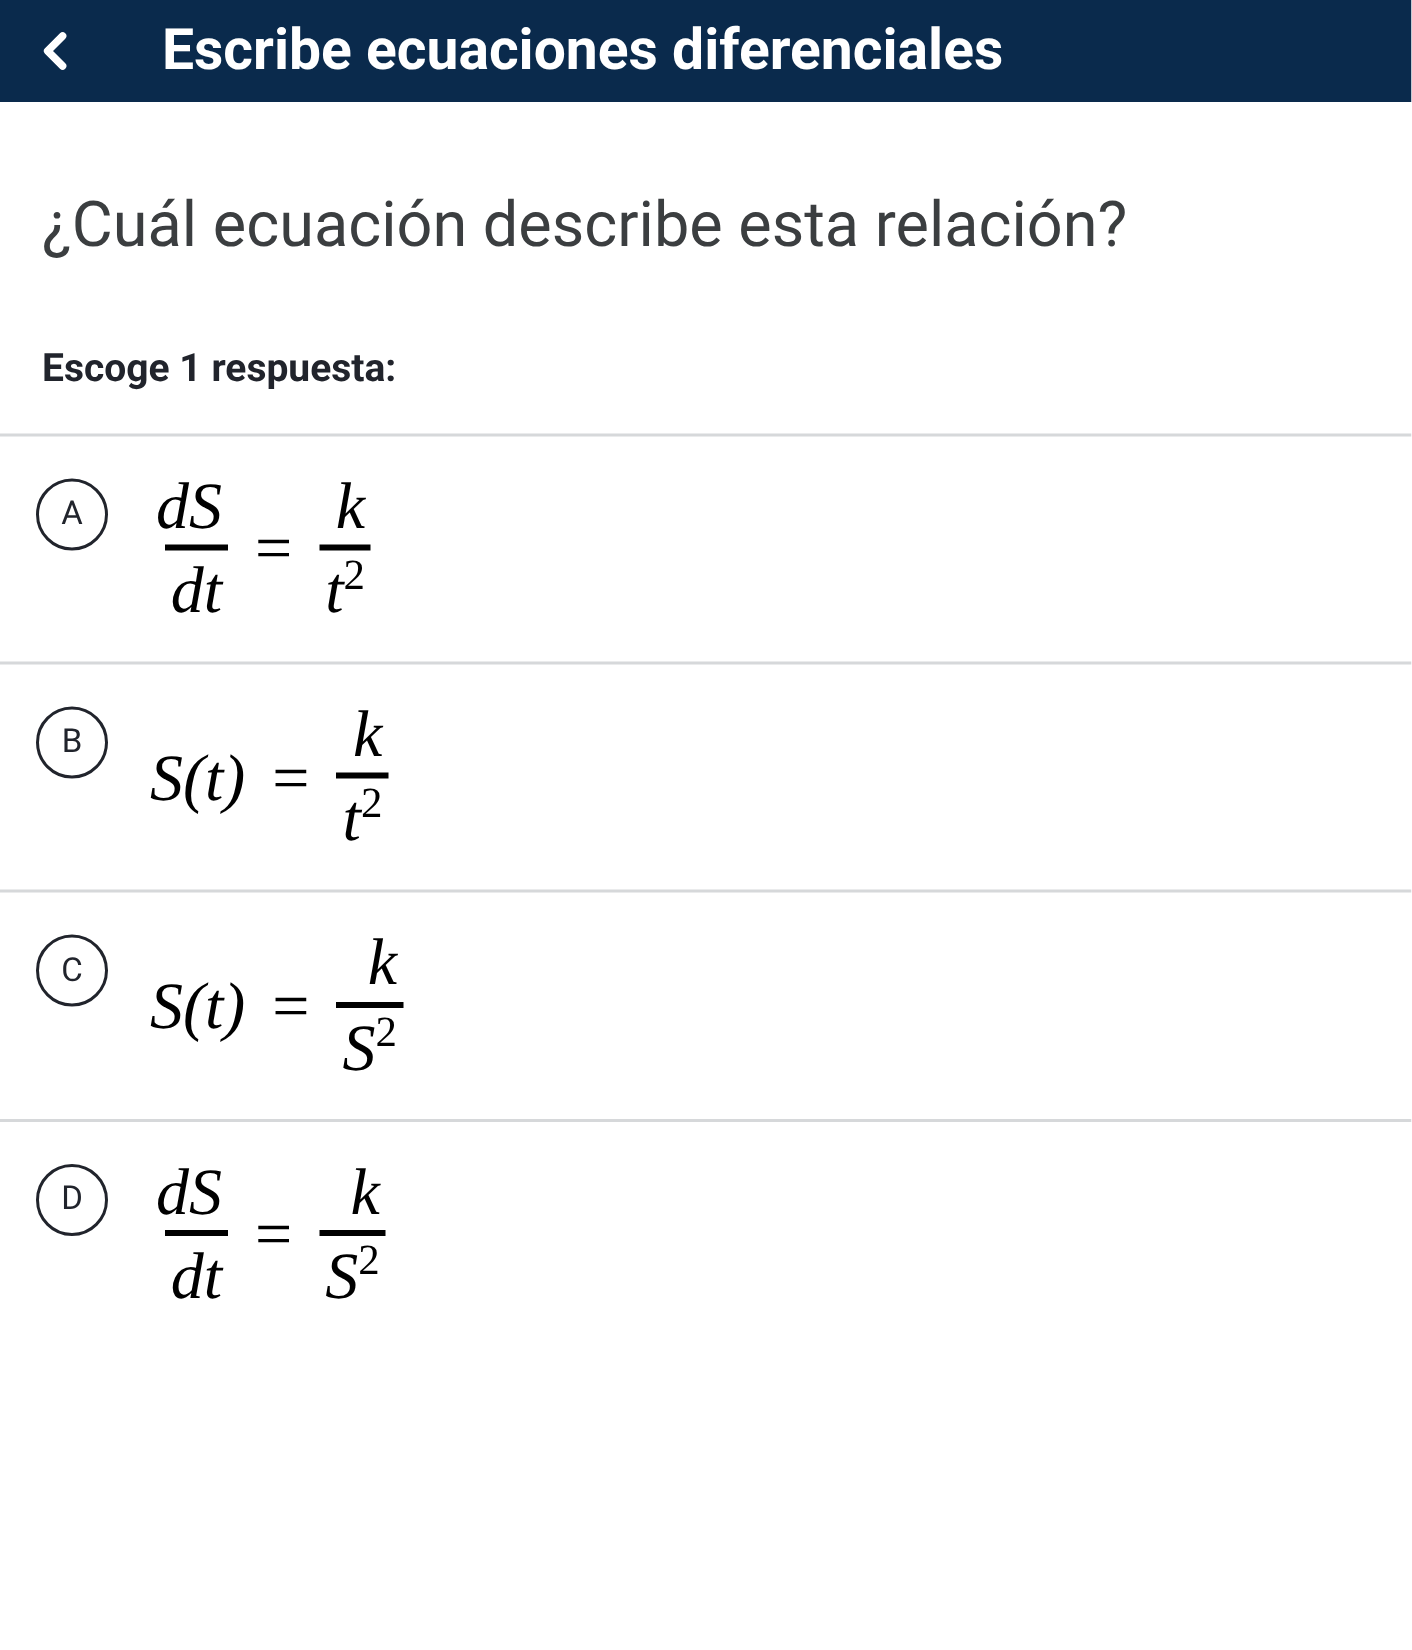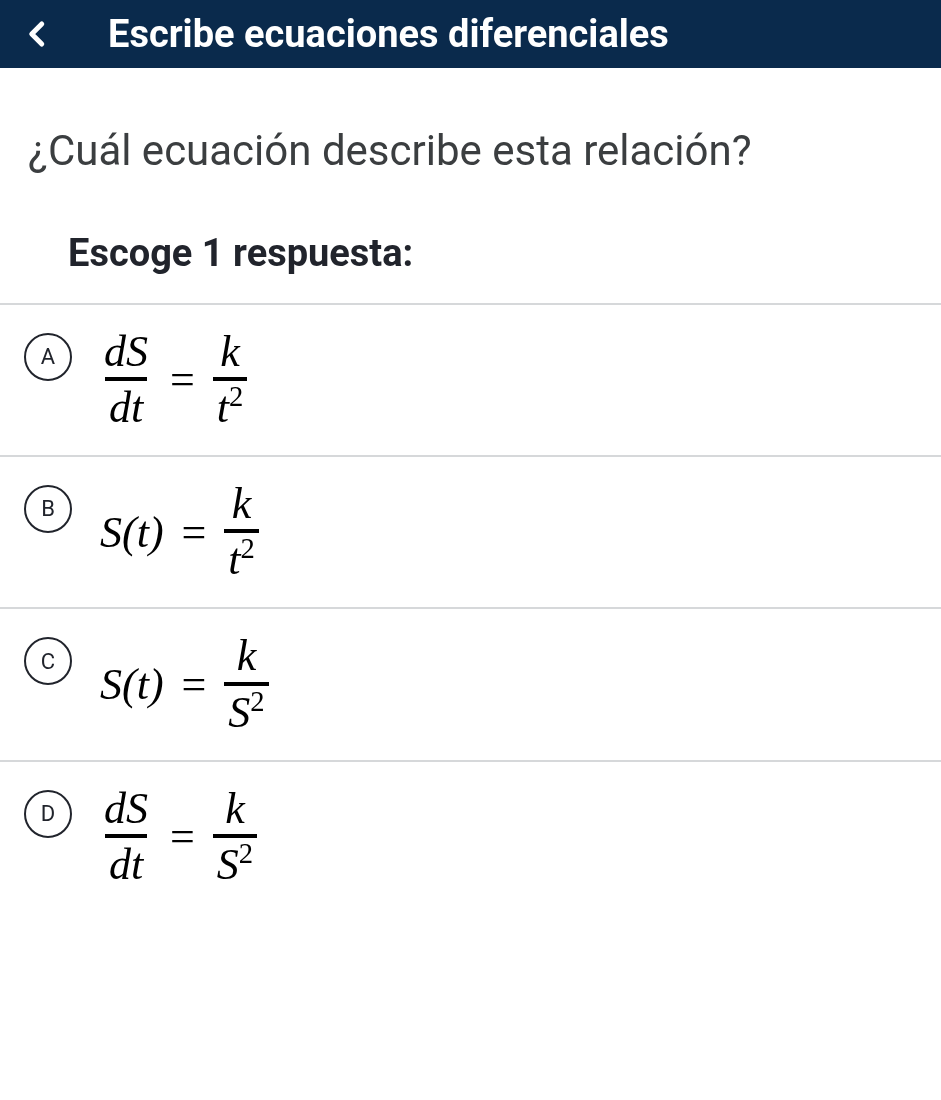--- a/index.html
+++ b/index.html
@@ -47,25 +47,24 @@
       padding: 0;
     }
     .question {
       font-size: 42px;
       font-weight: 400;
       color: #3b3e40;
       padding: 56px 28px 40px 28px;
       line-height: 1.3;
     }
     .instruction {
-      font-size: 38px;
+      font-size: 26px;
       font-weight: 700;
       color: #21242c;
       padding: 12px 28px 28px 28px;
-      margin-left: 40px;
     }
     .options {
       border-top: 2px solid #d6d8da;
     }
     .option-row {
       border-bottom: 2px solid #d6d8da;
       display: flex;
       align-items: flex-start;
       padding: 24px 24px 24px 24px;
       cursor: pointer;
@@ -90,21 +89,21 @@
       font-family: 'Times New Roman', Times, serif;
       font-size: 44px;
       display: flex;
       align-items: center;
       gap: 18px;
       color: #000;
     }
     .frac {
       display: inline-flex;
       flex-direction: column;
-      align-items: center;
+      align-items: flex-end;
       line-height: 1.05;
     }
     .frac .num {
       padding: 0 4px 2px 4px;
     }
     .frac .den {
       border-top: 4px solid #000000;
       padding: 4px 4px 0 4px;
     }
     .eq {

